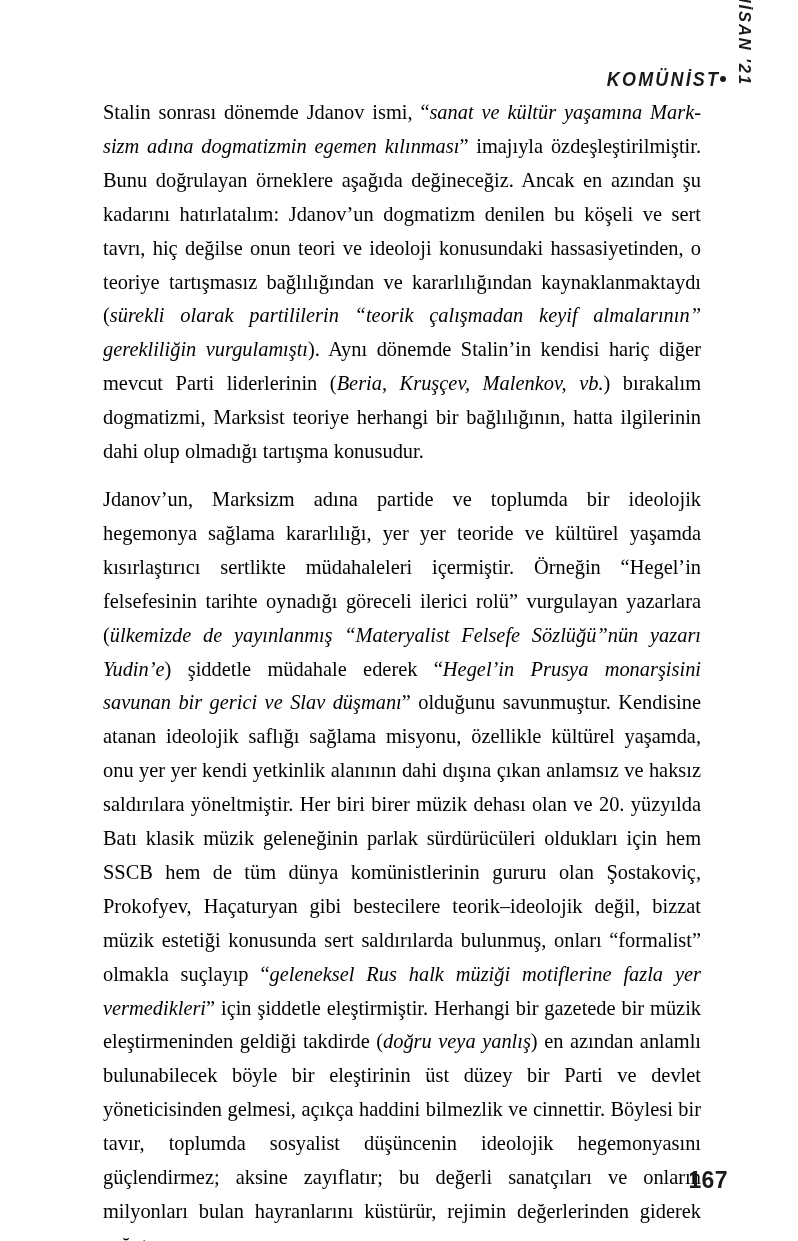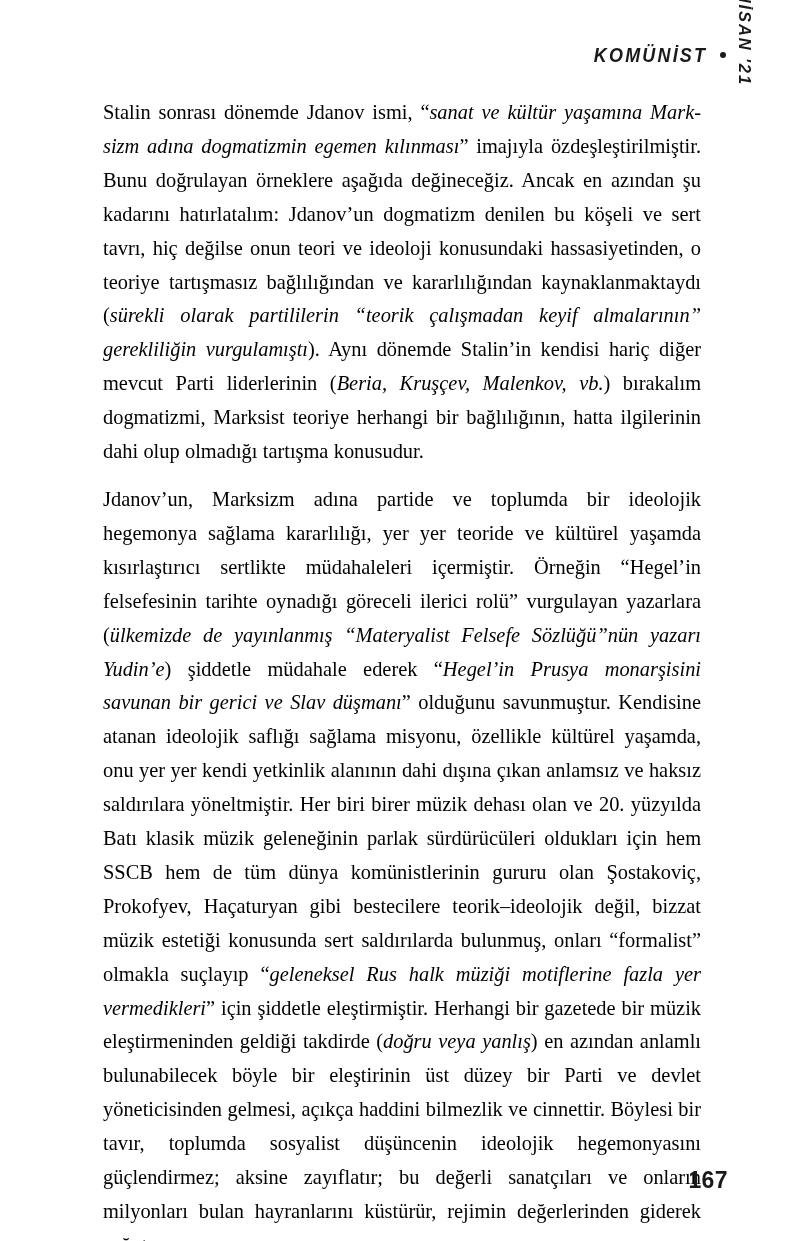--- a/index.html
+++ b/index.html
@@ -17,25 +17,24 @@
   }
 
   .page {
     position: absolute;
     inset: 0;
   }
 
   
   .running-head {
     position: absolute;
-    top: 44px;
+    top: 68px;
     right: 72px;
     display: flex;
     align-items: center;
-    gap: 13px;
     white-space: nowrap;
   }
   .running-head-title {
     font-family: "Liberation Sans", "DejaVu Sans", sans-serif;
     font-weight: bold;
     font-style: italic;
     font-size: 19.5px;
     letter-spacing: 2.4px;
     color: #1a1a1a;
     transform: scaleX(0.92);

